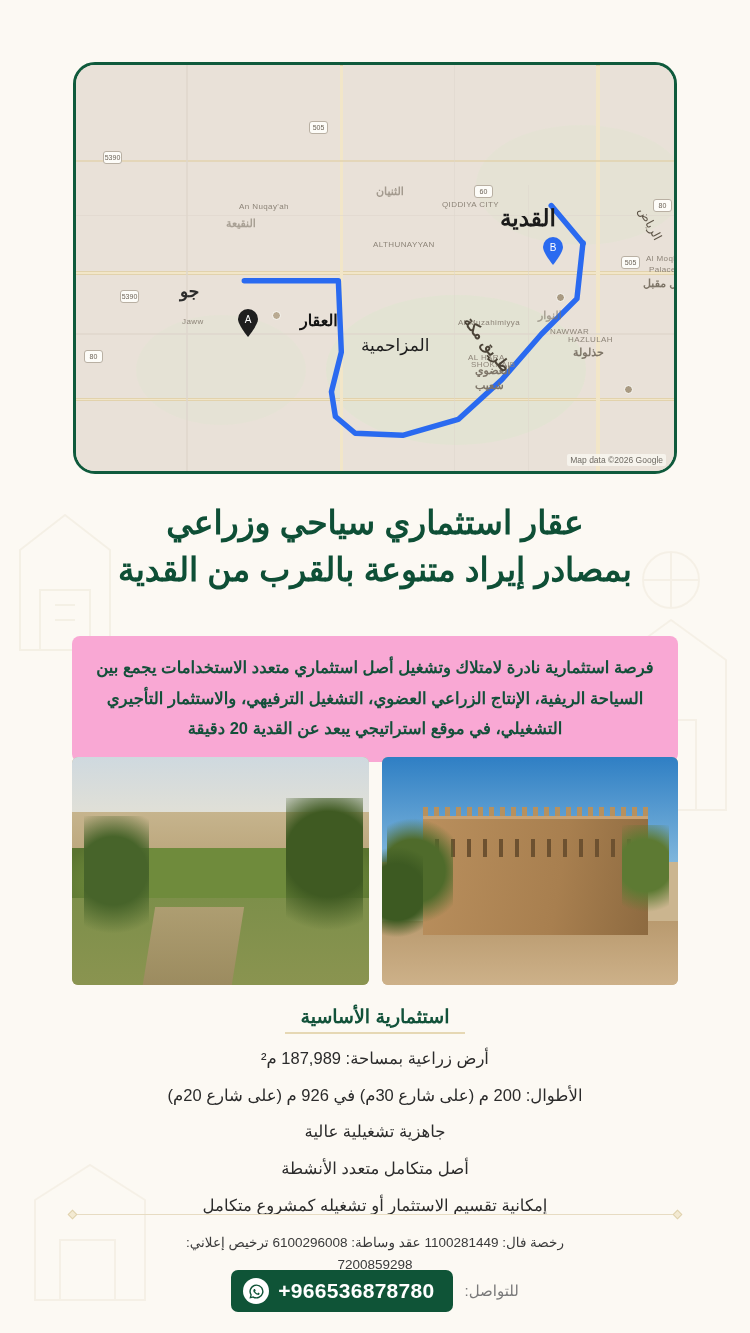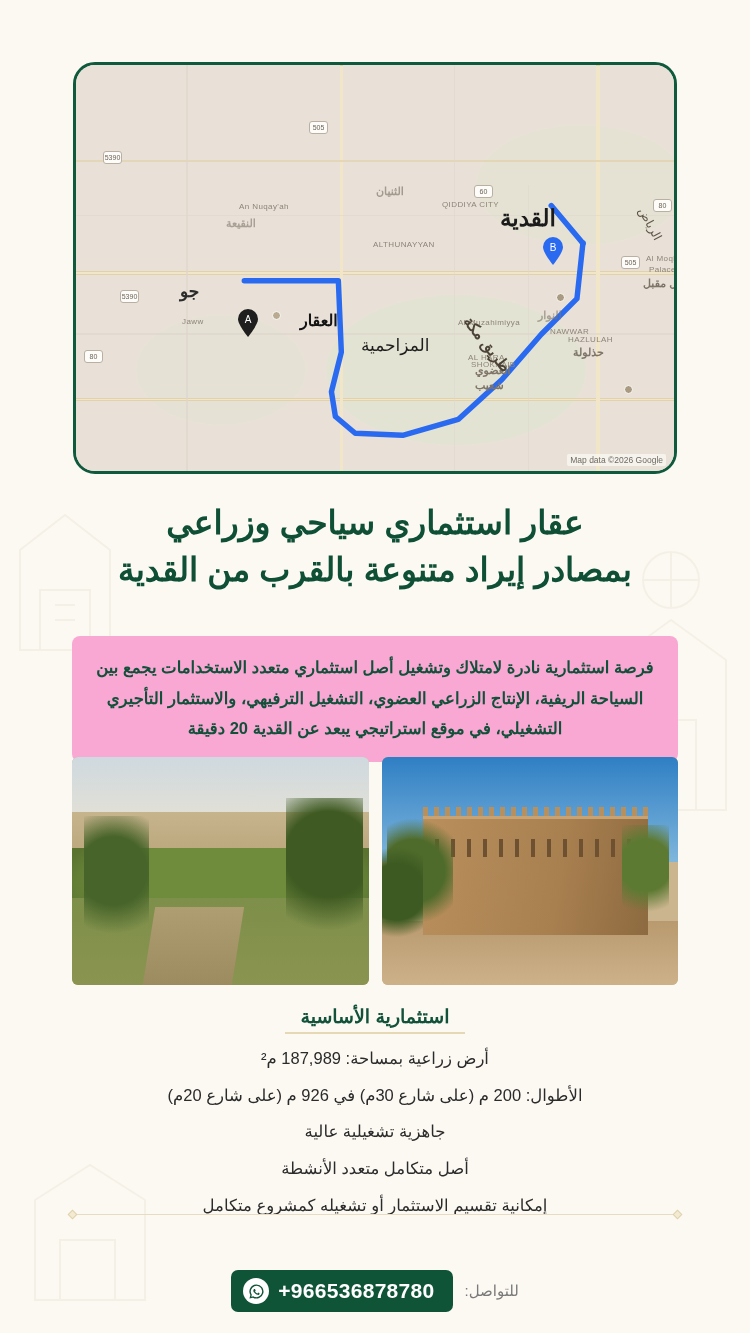--- a/index.html
+++ b/index.html
@@ -418,20 +418,24 @@
     <div>الأطوال: 200 م (على شارع 30م) في 926 م (على شارع 20م)</div>
     <div>جاهزية تشغيلية عالية</div>
     <div>أصل متكامل متعدد الأنشطة</div>
     <div>إمكانية تقسيم الاستثمار أو تشغيله كمشروع متكامل</div>
   </div>
 
   <div class="divider">
     <span class="dot" style="left:-3px;"></span>
     <span class="dot" style="right:-3px;"></span>
   </div>
+  <div class="license">
+    <div>رخصة فال: 1100281449 عقد وساطة: 6100296008 ترخيص إعلاني:</div>
+    <div>7200859298</div>
+  </div>
 
   <div class="contact-row">
     <span class="contact-label">للتواصل:</span>
     <span class="phone-pill">
       <span class="wa-badge">
         <svg viewBox="0 0 24 24" fill="#0f5437">
           <path d="M12 2a10 10 0 0 0-8.6 15.1L2 22l5-1.3A10 10 0 1 0 12 2Zm0 18a8 8 0 0 1-4.1-1.1l-.3-.2-3 .8.8-2.9-.2-.3A8 8 0 1 1 12 20Zm4.5-5.6c-.2-.1-1.4-.7-1.6-.8-.2-.1-.4-.1-.5.1l-.7.9c-.1.2-.3.2-.5.1a6.5 6.5 0 0 1-3.2-2.8c-.1-.2 0-.3.1-.4l.6-.7c.1-.2.1-.3 0-.5l-.7-1.6c-.1-.3-.3-.3-.5-.3h-.5c-.2 0-.5.1-.7.4-.3.3-.8 1-.8 2s.7 2 1 2.3a8.6 8.6 0 0 0 3.6 3.1c1.7.7 2.2.6 2.6.6.5 0 1.2-.4 1.4-.9.2-.4.2-.8.2-.9 0-.1-.1-.2-.3-.3Z"></path>
         </svg>
       </span>
       <span>+966536878780</span>

